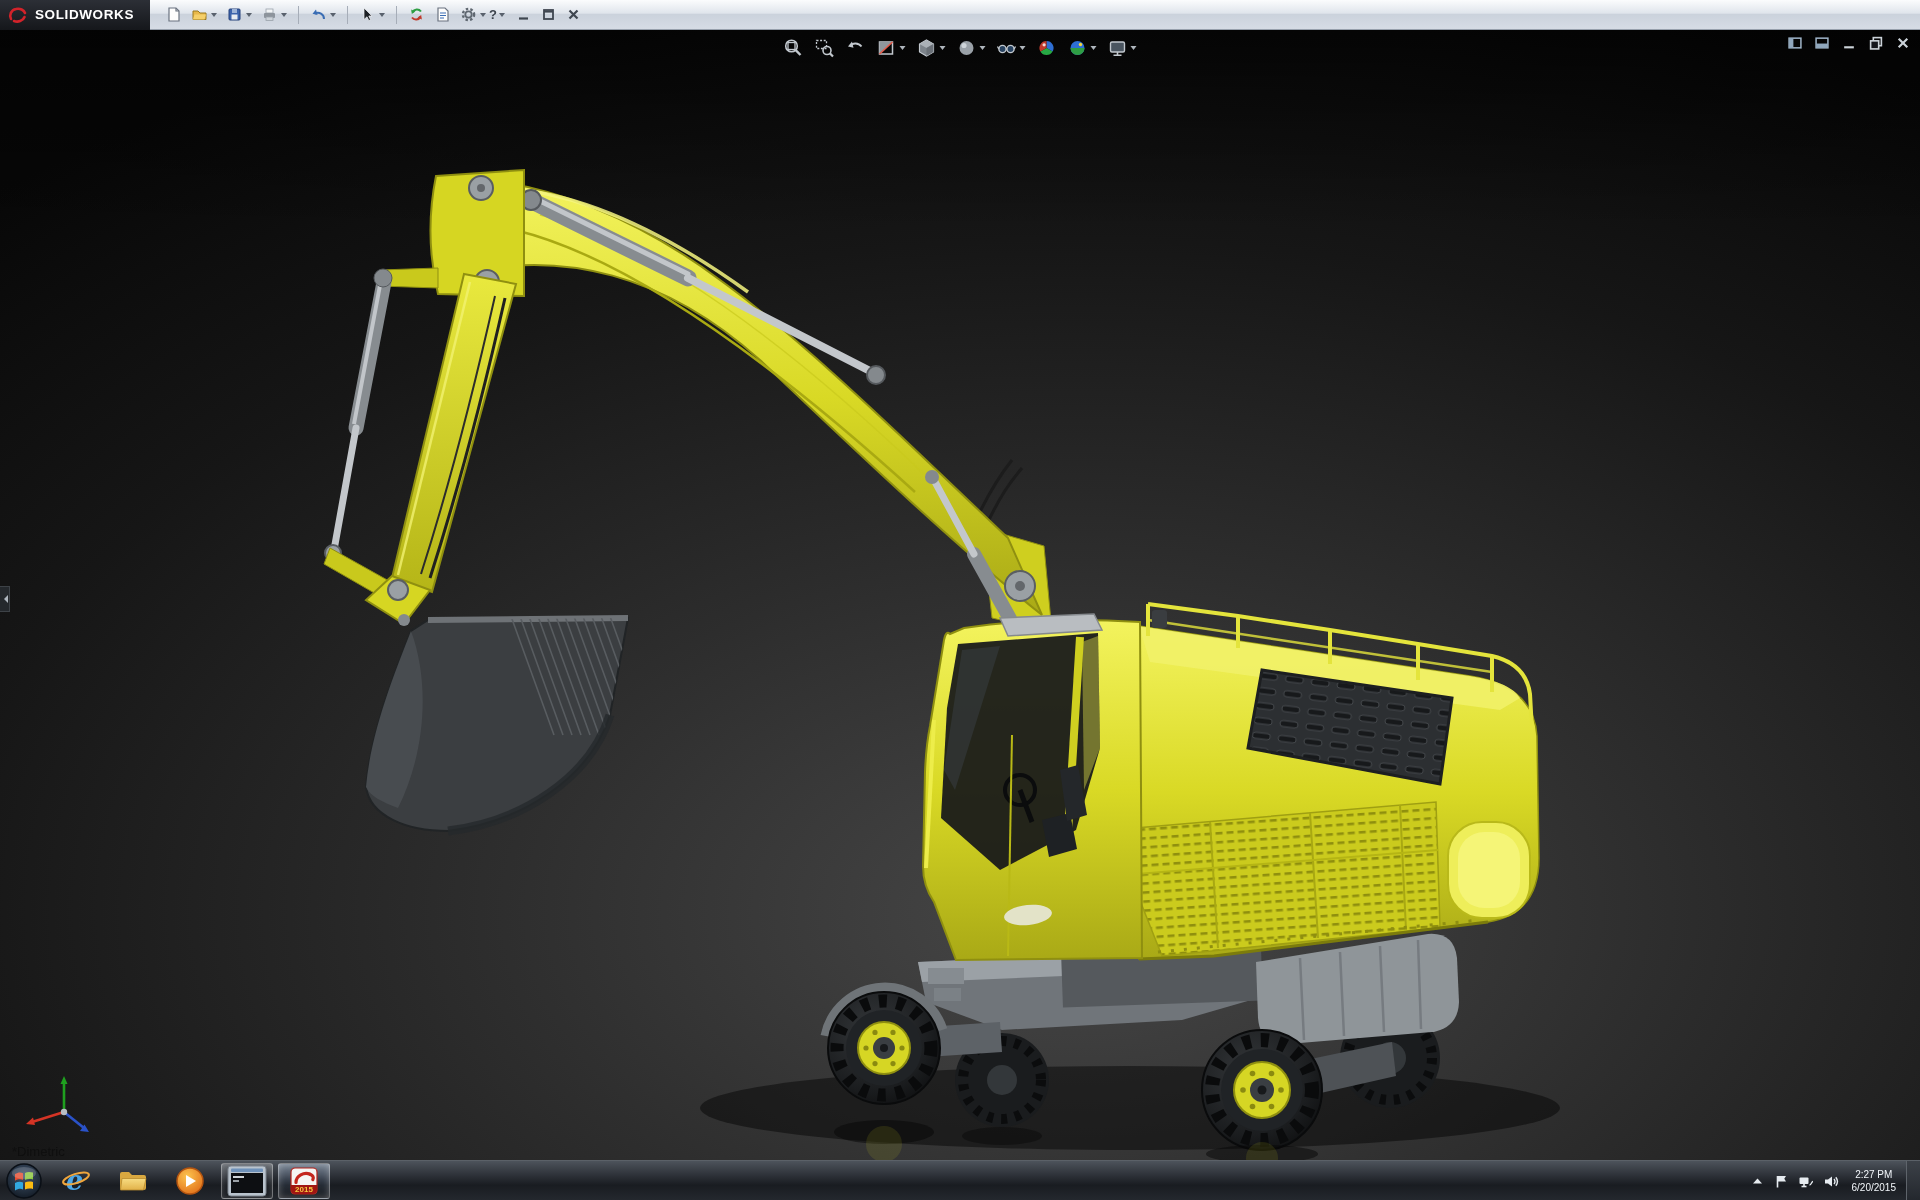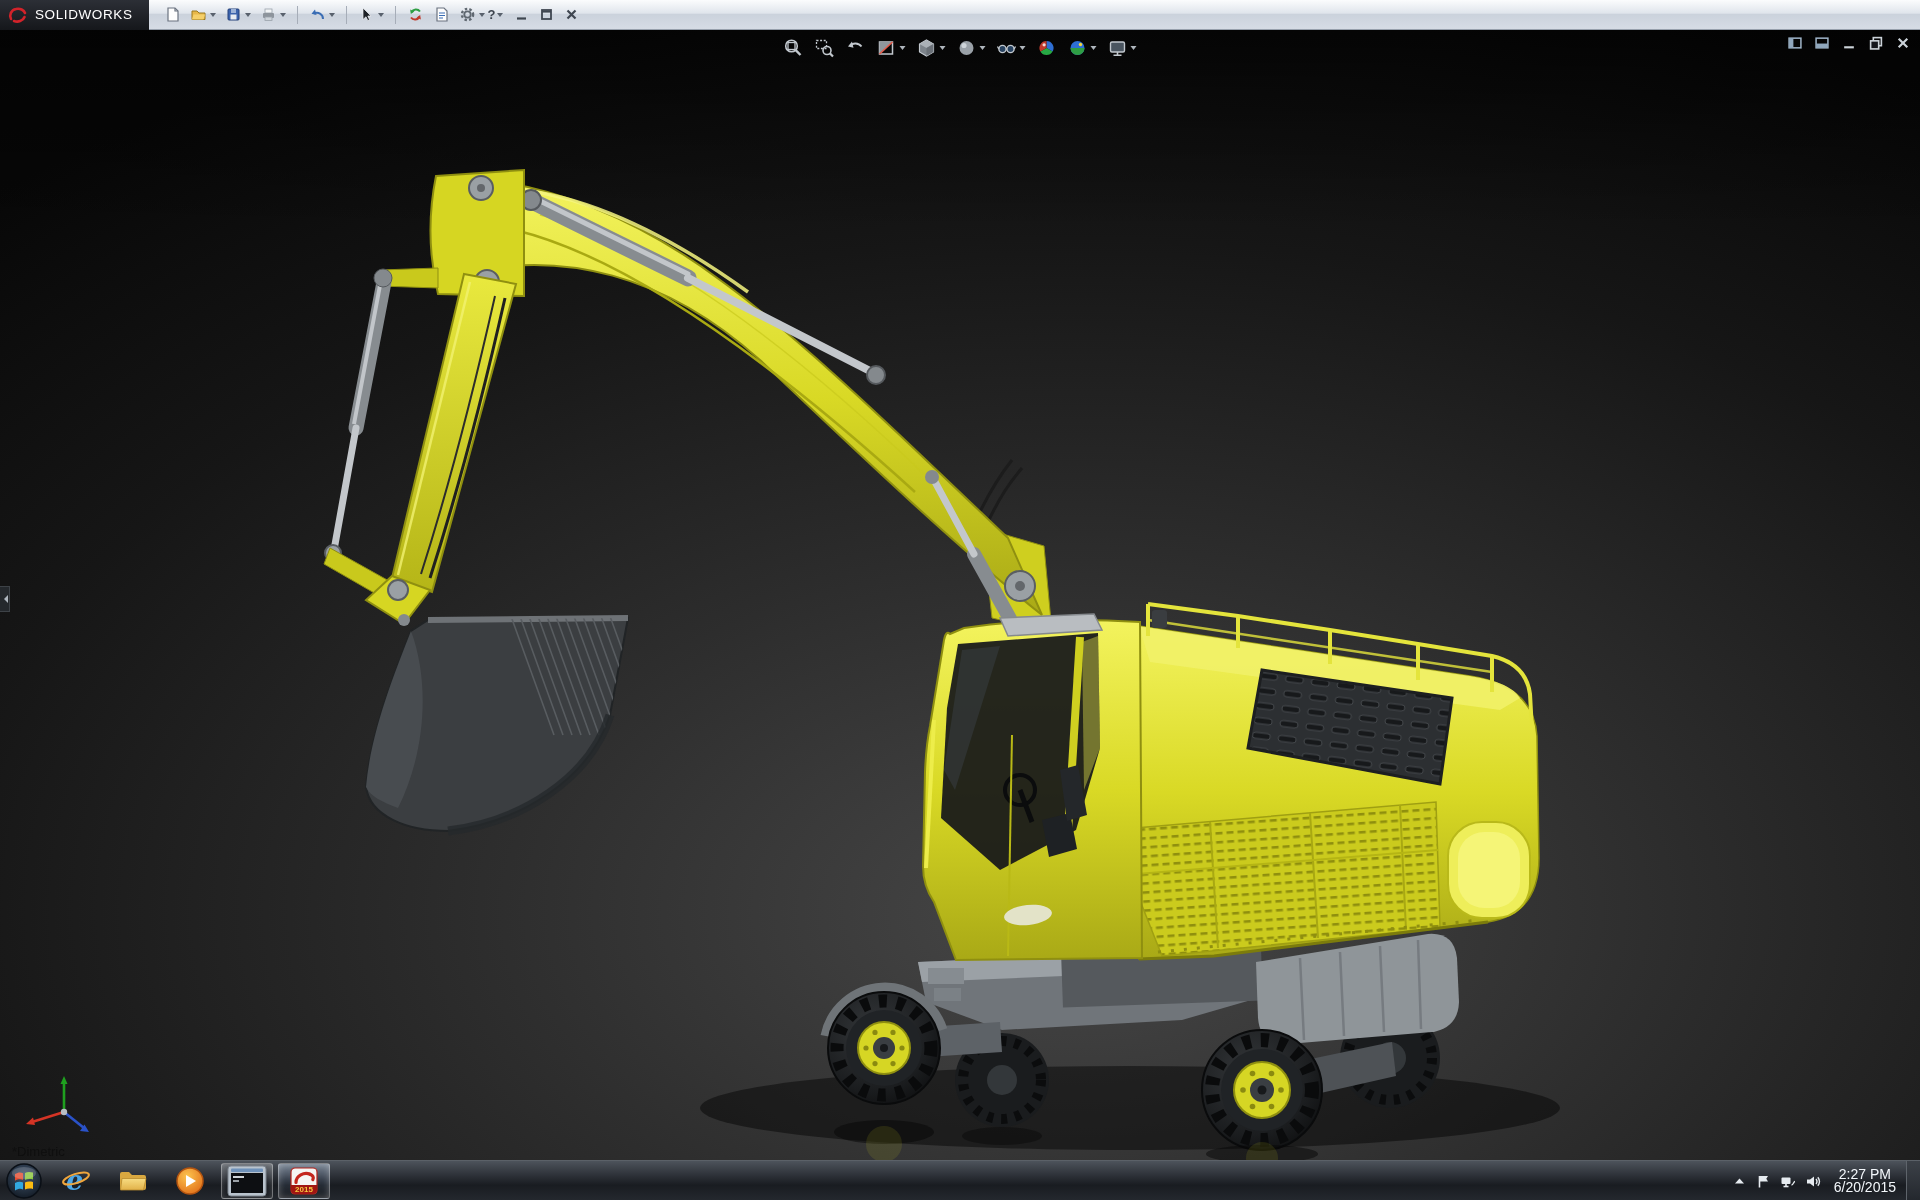--- a/index.html
+++ b/index.html
@@ -5,21 +5,21 @@
   *{margin:0;padding:0;box-sizing:border-box}
   html,body{width:1920px;height:1200px;overflow:hidden;background:#000;
     font-family:"Liberation Sans",sans-serif;user-select:none}
 
   
   .titlebar{position:absolute;top:0;left:0;width:1920px;height:30px;
     background:linear-gradient(#fbfcfd,#e0e5ec 45%,#cbd2dc 50%,#d6dce5);
     border-bottom:1px solid #97a0ac;display:flex;align-items:center;z-index:30}
   .brand{height:30px;display:flex;align-items:center;gap:7px;padding:0 16px 0 8px;
     background:linear-gradient(#2c2f36,#15171b);color:#fff}
-  .brand-text{font-size:13.5px;font-weight:normal;letter-spacing:.6px}
+  .brand-text{font-size:13.5px;font-weight:bold;letter-spacing:.6px}
   .tb-tools{display:flex;align-items:center;gap:3px;padding-left:12px}
   .tool{display:flex;align-items:center;gap:3px;padding:2px 3px;border-radius:3px}
   .caret{width:0;height:0;border-left:3.5px solid transparent;border-right:3.5px solid transparent;
     border-top:4px solid #59616d}
   .tb-sep{width:1px;height:18px;background:#a6adb8;margin:0 5px}
   .win-title{flex:1;text-align:center;font-size:12.5px;color:#2d323a}
   .win-controls{display:flex;align-items:center;gap:12px;padding-right:10px}
   .help-btn{font-size:13px;font-weight:bold;color:#3c434d;display:flex;align-items:center;gap:2px}
 
   
@@ -43,21 +43,21 @@
     border-top:1px solid #5b6168;display:flex;align-items:center;z-index:40}
   .start-btn{width:48px;height:40px;display:flex;align-items:center;justify-content:center}
   .task-items{display:flex;align-items:center;gap:5px;margin-left:2px}
   .titem{width:52px;height:36px;display:flex;align-items:center;justify-content:center;border-radius:3px}
   .titem.open{border:1px solid rgba(255,255,255,.38);
     background:linear-gradient(rgba(255,255,255,.20),rgba(255,255,255,.05) 50%,rgba(0,0,0,.18));
     box-shadow:inset 0 0 5px rgba(255,255,255,.18)}
   .titem.active{background:linear-gradient(rgba(190,210,235,.42),rgba(130,160,200,.18) 50%,rgba(0,0,0,.22));
     box-shadow:inset 0 0 7px rgba(255,255,255,.3)}
   .tray{position:absolute;right:20px;top:0;height:40px;display:flex;align-items:center;gap:9px}
-  .clock{text-align:center;color:#f3f7fb;font-size:14px;line-height:13.5px;padding:0 4px}
+  .clock{text-align:center;color:#f3f7fb;font-size:10px;line-height:13.5px;padding:0 4px}
   .show-desktop{position:absolute;right:0;top:0;width:14px;height:40px;
     background:linear-gradient(#3c4148,#23272d);border-left:1px solid #5e646b}
 </style>
 </head>
 <body>
 
 <div class="titlebar">
   <div class="brand">
     <svg width="20" height="18" viewBox="0 0 20 18">
       <path d="M3,13 C1,9 3,4 8,3 C12,2 16,4 17,7" fill="none" stroke="#d2232a" stroke-width="2.6" stroke-linecap="round"></path>

